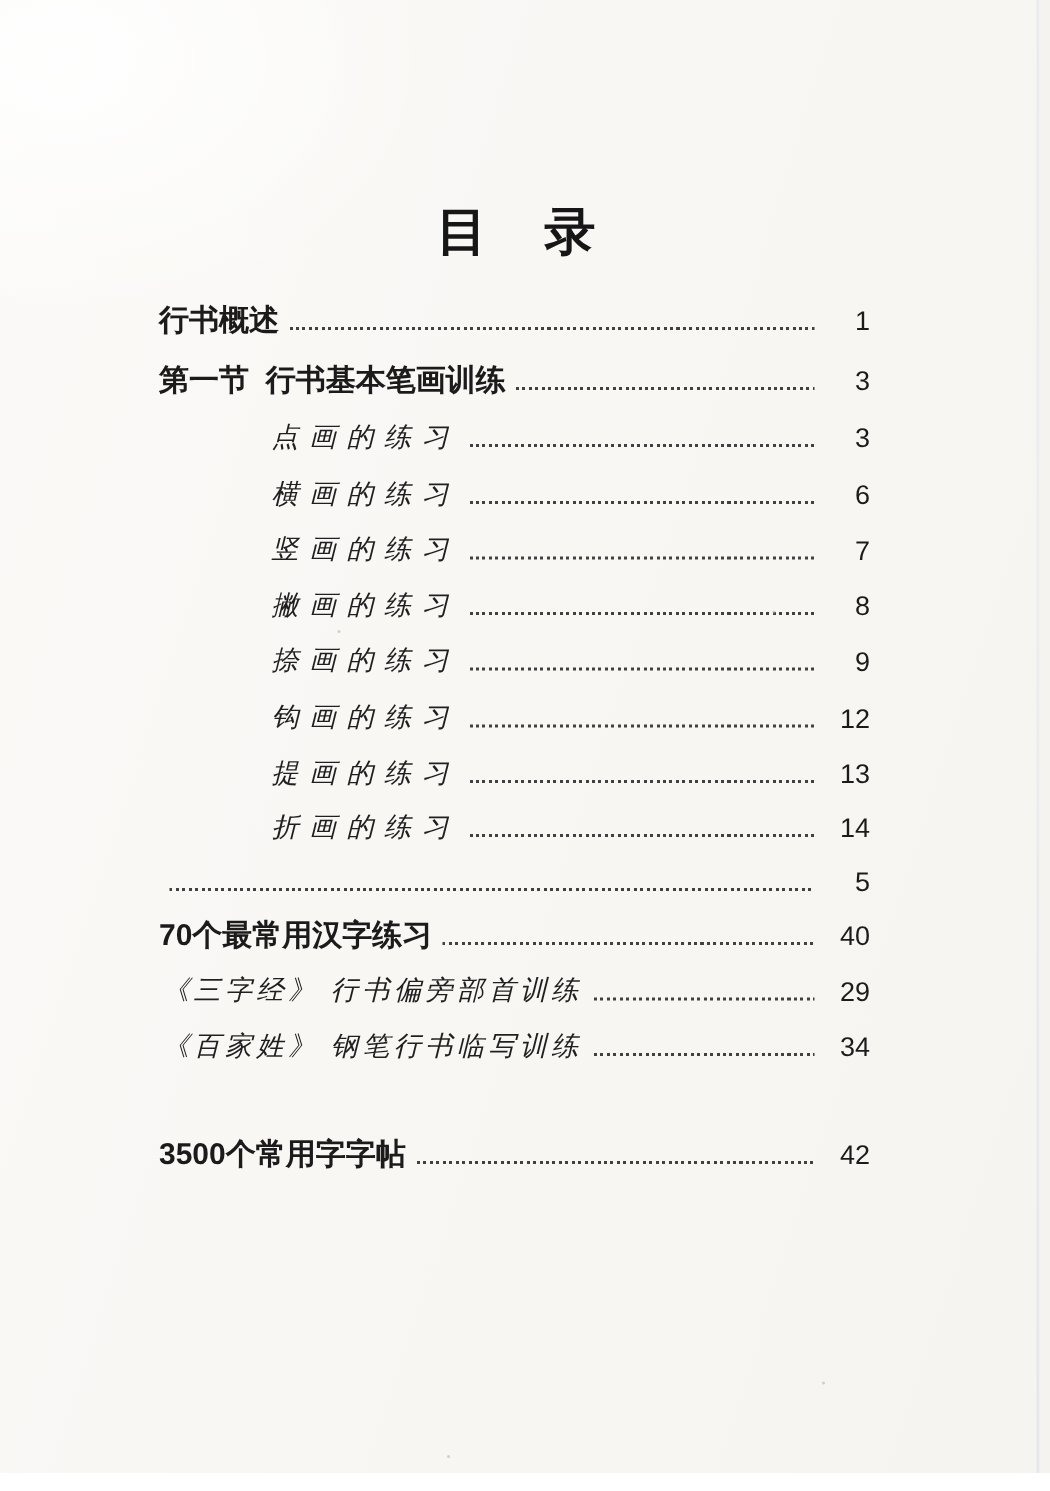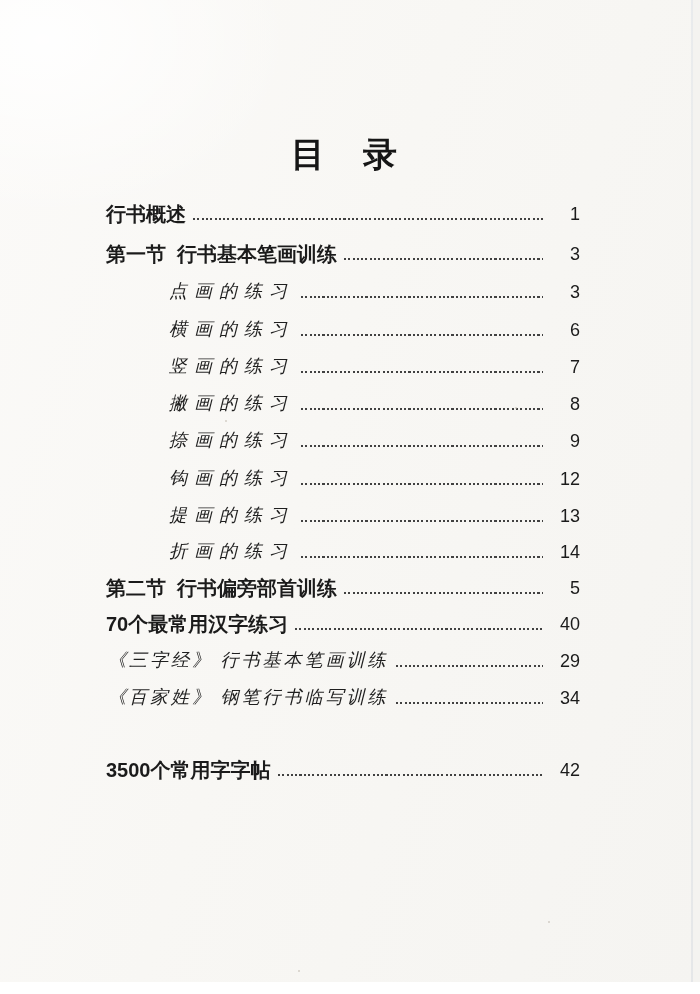--- a/index.html
+++ b/index.html
@@ -87,21 +87,21 @@
   }
   .row.kai2 .t {
     font-family: "Liberation Serif", serif;
     font-style: italic;
     font-size: 18px;
     letter-spacing: 3px;
     color: #1f1f1f;
     padding-bottom: 1px;
   }
   .row.ind {
-    left: 153px;
+    left: 165px;
   }
   .row.book {
     left: 92px;
   }
   .dots {
     flex: 1;
     height: 2px;
     margin: 0 9px 5px 7px;
     background-image: repeating-linear-gradient(90deg, #414141 0px, #414141 2px, transparent 2px, transparent 4.3px);
   }
@@ -176,33 +176,32 @@
     <span class="pg">13</span>
   </div>
 
   <div class="row kai ind" style="top:538px">
     <span class="t">折画的练习</span>
     <span class="dots"></span>
     <span class="pg">14</span>
   </div>
 
   <div class="row bold" style="top:574px">
-    <span class="t">第二节  行书偏旁部首训练</span>
     <span class="dots"></span>
     <span class="pg">5</span>
   </div>
 
   <div class="row bold" style="top:610px">
     <span class="t">70个最常用汉字练习</span>
     <span class="dots"></span>
     <span class="pg">40</span>
   </div>
 
   <div class="row kai2 book" style="top:647px">
-    <span class="t">《三字经》 行书基本笔画训练</span>
+    <span class="t">《三字经》 行书偏旁部首训练</span>
     <span class="dots"></span>
     <span class="pg">29</span>
   </div>
 
   <div class="row kai2 book" style="top:684px">
     <span class="t">《百家姓》 钢笔行书临写训练</span>
     <span class="dots"></span>
     <span class="pg">34</span>
   </div>
 

